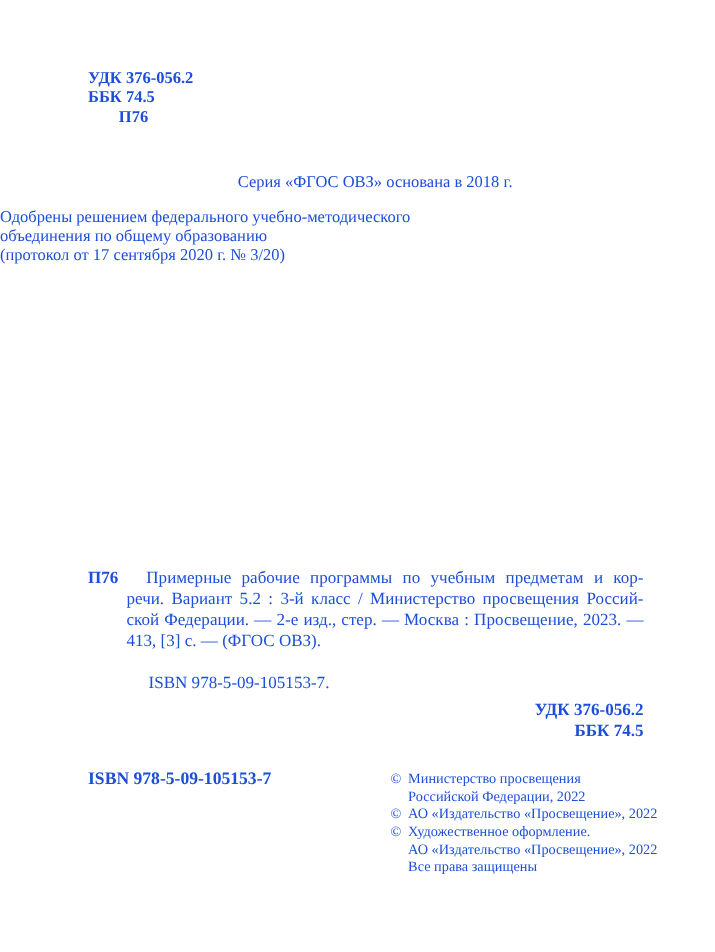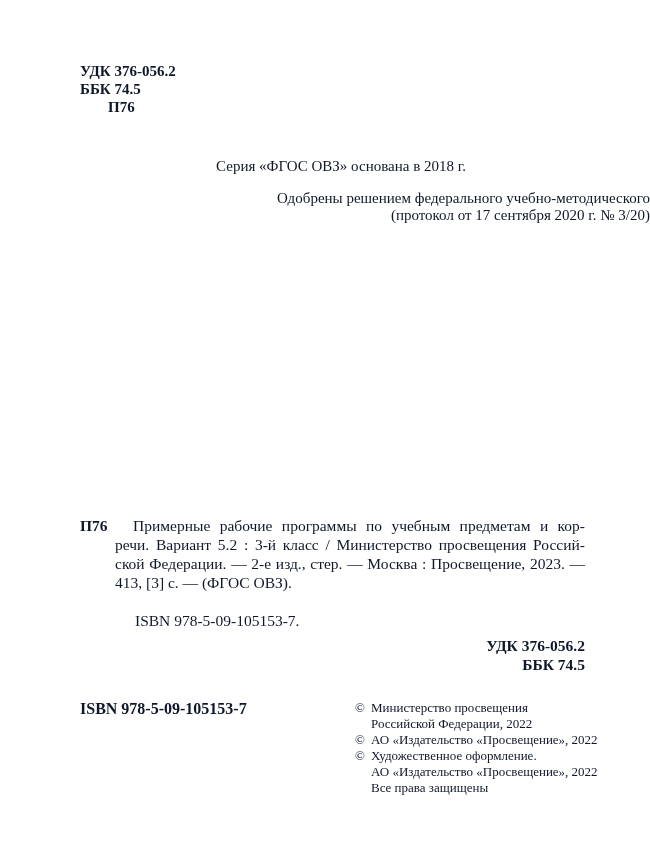--- a/index.html
+++ b/index.html
@@ -5,21 +5,21 @@
   html, body {
     margin: 0;
     padding: 0;
     background: #ffffff;
   }
   .page {
     position: relative;
     width: 650px;
     height: 865px;
     background: #ffffff;
-    color: #0f172a;
+    color: #1d4ed8;
     font-family: "Liberation Serif", "DejaVu Serif", serif;
     overflow: hidden;
   }
   .bold { font-weight: normal; }
 
   
   .top-block {
     position: absolute;
     left: 80px;
     top: 62px;
@@ -38,21 +38,21 @@
     text-align: center;
     font-size: 15px;
   }
 
   
   .approval {
     position: absolute;
     left: 0;
     top: 190px;
     width: 100%;
-    text-align: right;
+    text-align: left;
     font-size: 15px;
     line-height: 17px;
   }
 
   
   .catalog {
     position: absolute;
     left: 80px;
     top: 516px;
     width: 505px;
@@ -112,20 +112,21 @@
   <div class="top-block">
     <div>УДК 376-056.2</div>
     <div>ББК 74.5</div>
     <div class="indent">П76</div>
   </div>
 
   <div class="series-note">Серия «ФГОС ОВЗ» основана в 2018 г.</div>
 
   <div class="approval">
     <div>Одобрены решением федерального учебно-методического</div>
+    <div>объединения по общему образованию</div>
     <div>(протокол от 17 сентября 2020 г. № 3/20)</div>
   </div>
 
   <div class="catalog">
     <span class="catalog-label">П76</span>
     <div class="catalog-text">
       <div class="line bold just firstline">Примерные рабочие программы по учебным предметам и кор-</div>
       <div class="line just"><span class="bold">речи. Вариант 5.2 : </span><span>3-й класс / Министерство просвещения Россий-</span></div>
       <div class="line just">ской Федерации. — 2-е изд., стер. — Москва : Просвещение, 2023. —</div>
       <div class="line">413, [3] с. — (ФГОС ОВЗ).</div>

